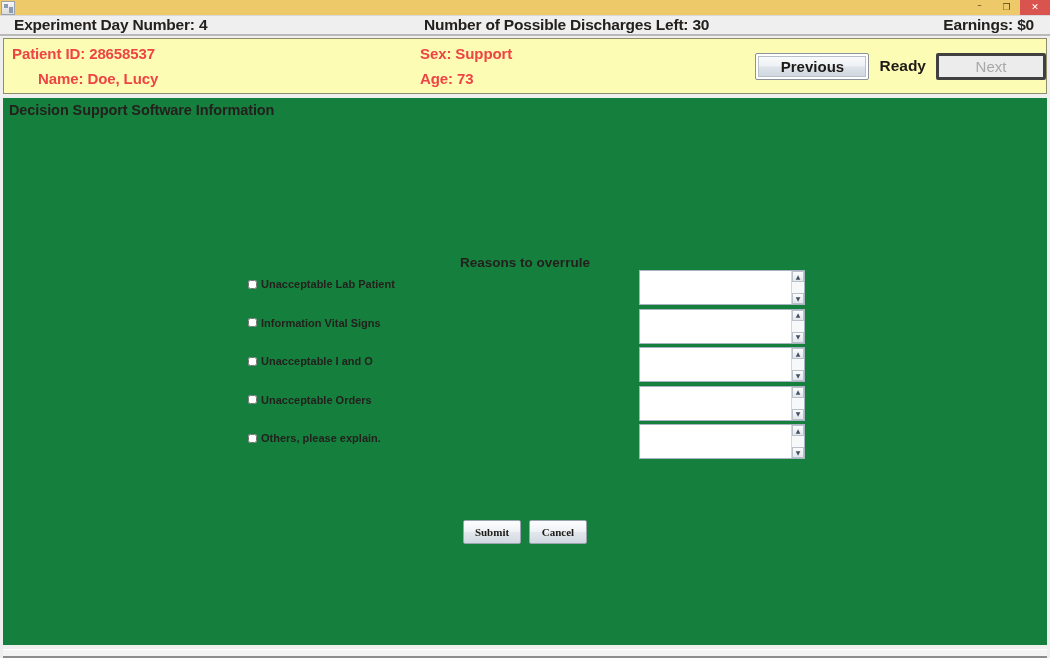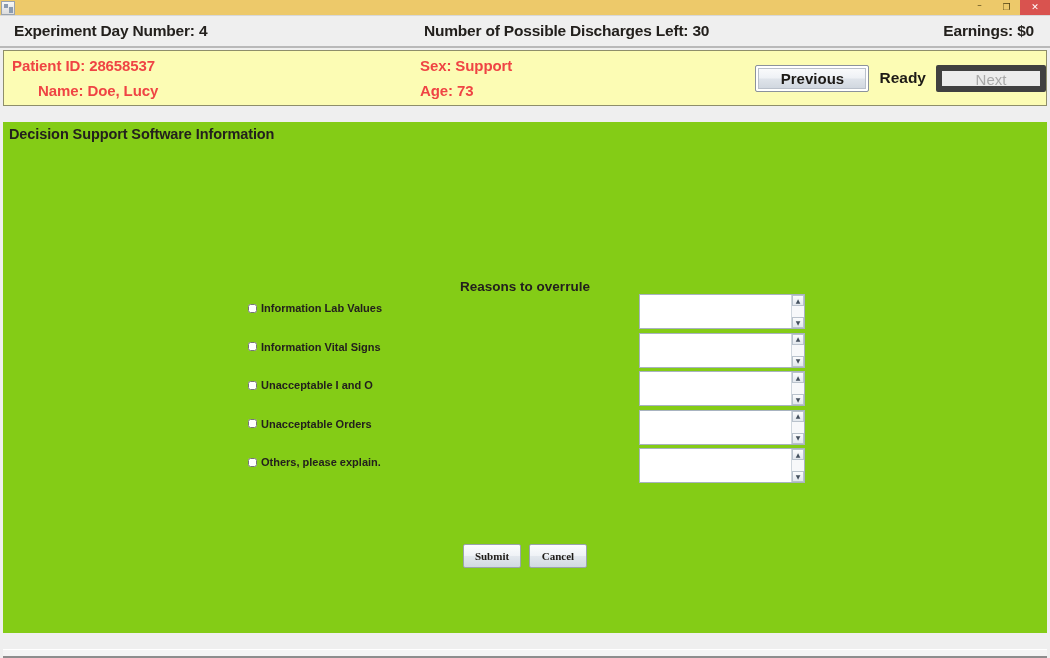--- a/index.html
+++ b/index.html
@@ -77,21 +77,21 @@
   .win-btn.minimize { padding-bottom: 4px; }
   .win-btn.close {
     background: #d9534f;
     color: #ffffff;
     width: 30px;
   }
 
   
   .header-bar {
     flex: 0 0 auto;
-    height: 32px;
+    height: 20px;
     background: #efefef;
     border-bottom: 2px solid #b9b9b9;
     display: flex;
     align-items: center;
     padding: 0 16px 0 14px;
     box-sizing: border-box;
     position: relative;
   }
   .header-item {
     font-size: 15.5px;
@@ -153,32 +153,32 @@
     font-size: 15.5px;
     font-weight: bold;
     color: #1d1a16;
   }
   .btn-next {
     width: 110px;
     height: 27px;
     font-size: 15px;
     color: #a8a8a8;
     background: #ececec;
-    border: 6px solid #404040;
+    border: 3px solid #404040;
     border-radius: 2px;
     font-family: "Liberation Sans", sans-serif;
     padding: 0;
   }
 
   
   .content {
     flex: 1 1 auto;
     position: relative;
-    background: #84cc16;
-    margin: 16px 3px;
+    background: #15803d;
+    margin: 4px 3px;
     overflow: hidden;
   }
   .dss-label {
     position: absolute;
     left: 6px;
     top: 4px;
     font-size: 14.5px;
     font-weight: bold;
     color: #23201d;
     letter-spacing: -0.1px;
@@ -359,21 +359,21 @@
 
     <div class="dss-label">Decision Support Software Information</div>
 
     <div class="form-title">Reasons to overrule</div>
 
     <div class="reasons">
 
       <div class="reason-row">
         <label class="check-wrap">
           <input type="checkbox" class="checkbox" style="">
-          <span class="check-label">Information Lab Values</span>
+          <span class="check-label">Unacceptable Lab Patient</span>
         </label>
         <div class="ta-wrap">
           <textarea class="ta-field" placeholder="" style=""></textarea>
           <div class="scrollbar">
             <div class="sb-arrow">
               <span>▲</span>
             </div>
             <div class="sb-track"></div>
             <div class="sb-arrow">
               <span>▼</span>

